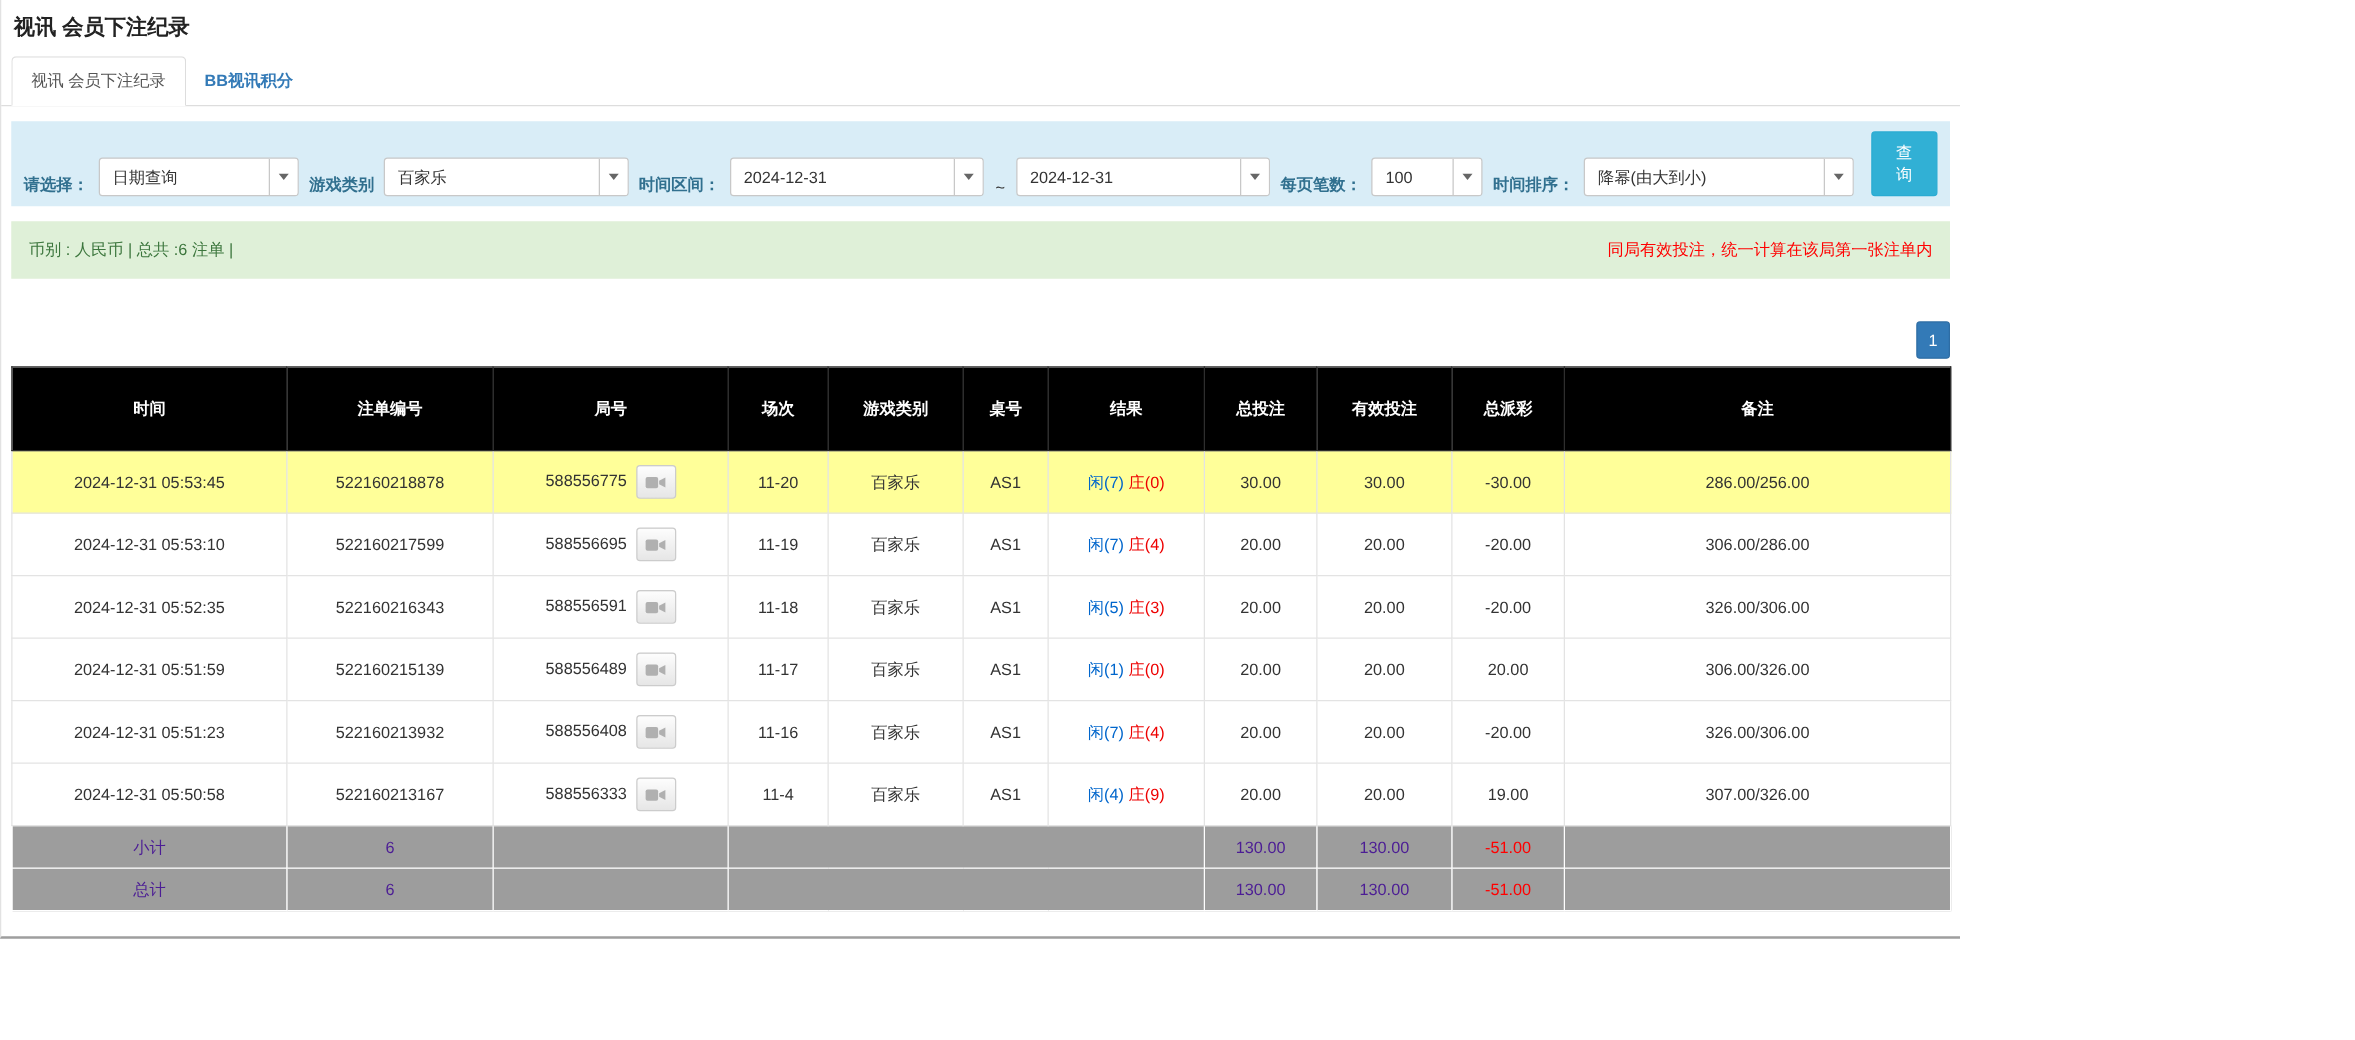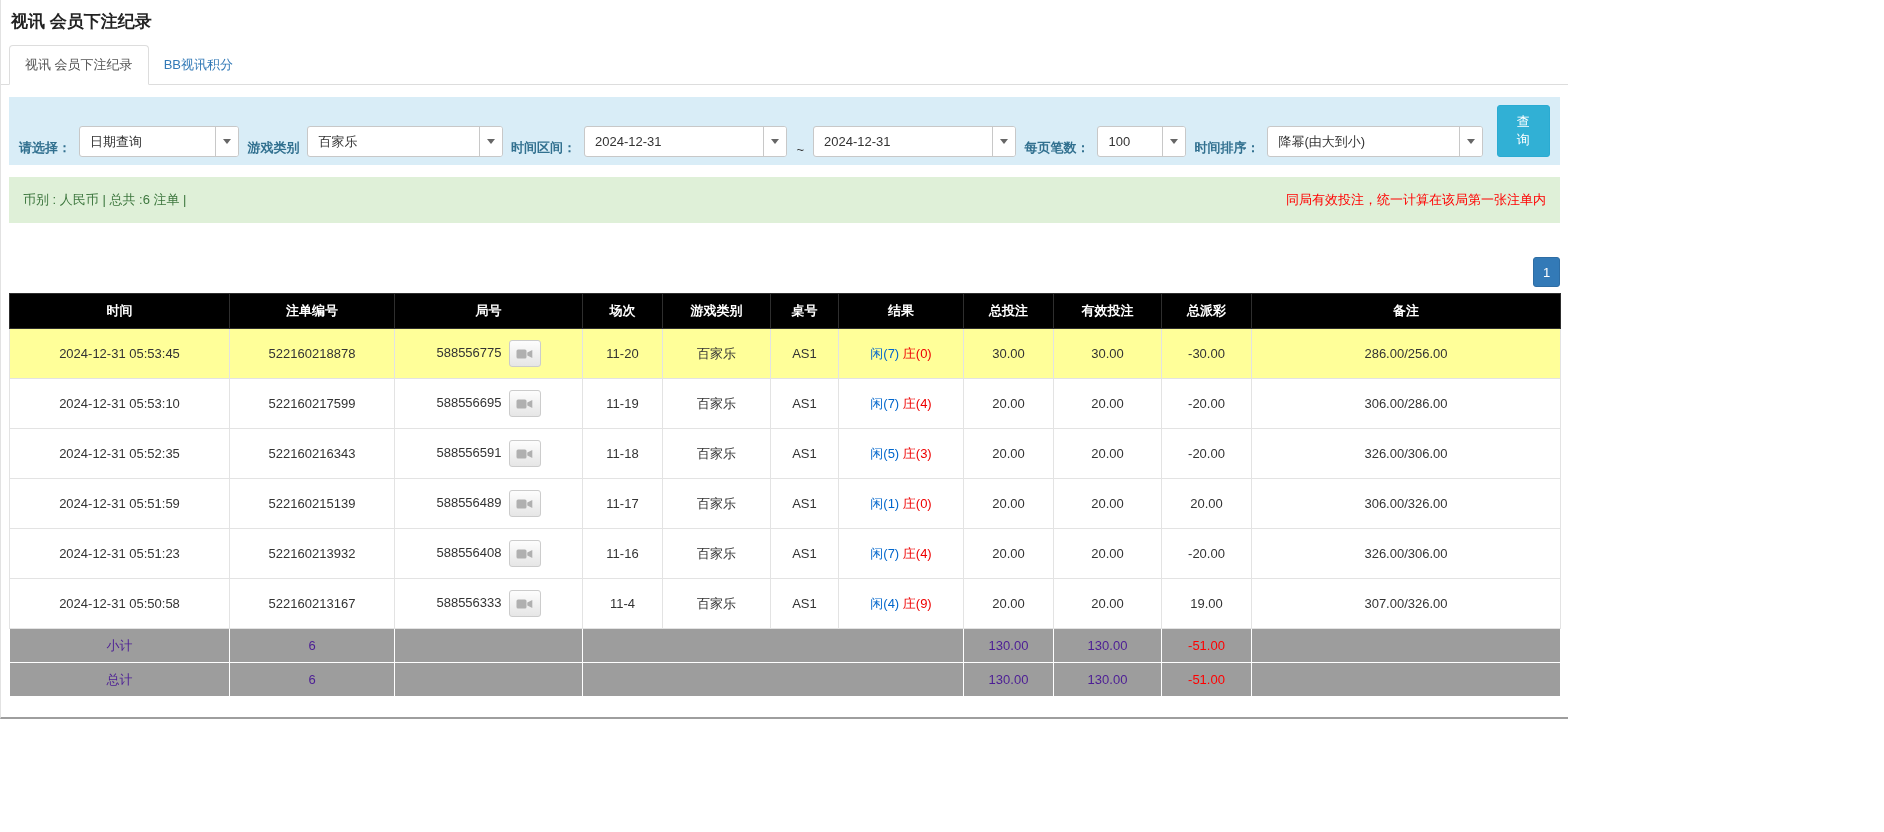--- a/index.html
+++ b/index.html
@@ -39,21 +39,21 @@
     white-space: nowrap;
   }
   .tab.active {
     background: #fff;
     border: 1px solid #ddd;
     border-bottom: 1px solid #fff;
     border-radius: 4px 4px 0 0;
     margin-bottom: -1px;
     color: #555;
   }
-  .tab.inactive { color: #337ab7; }
+  .tab.inactive { color: #337ab7; font-weight: bold; }
   
   .filter-bar {
     margin: 12px 8px 0 8px;
     background: #d9edf7;
     padding: 8px 10px;
     display: flex;
     align-items: flex-end;
     gap: 8px;
     font-size: 13px;
   }
@@ -149,21 +149,21 @@
     width: 1552px;
     margin: 0 8px;
     border-collapse: collapse;
     font-size: 13px;
     table-layout: fixed;
   }
   .records thead th {
     background: #000;
     color: #fff;
     font-weight: bold;
-    padding: 8px 4px;
+    padding: 24px 4px;
     border: 1px solid #2e2e2e;
     text-align: center;
   }
   .records tbody td {
     border: 1px solid #e3e3e3;
     text-align: center;
     padding: 4px;
     height: 50px;
     color: #333;
     background: #fff;

